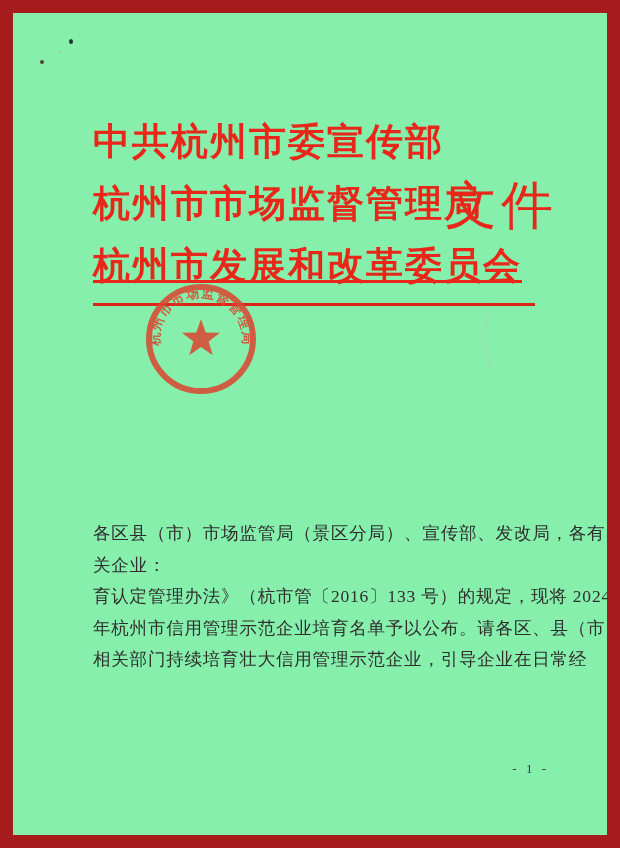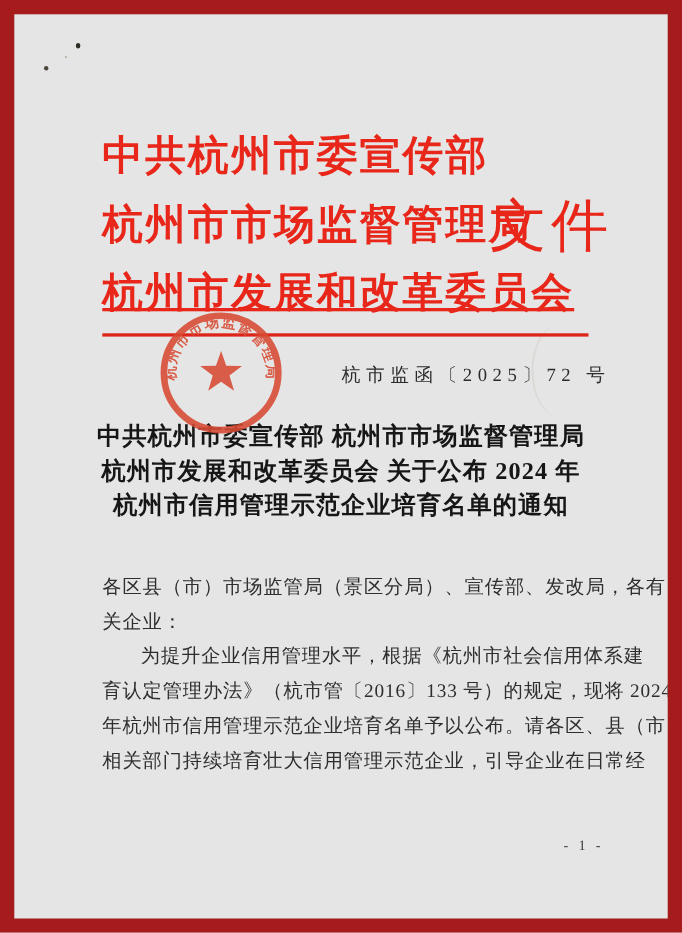--- a/index.html
+++ b/index.html
@@ -2,21 +2,21 @@
 <html><head>
 <meta charset="utf-8">
 <style>
   html, body { margin: 0; padding: 0; background: #ffffff; }
   .page {
     position: relative;
     width: 620px;
     height: 848px;
     box-sizing: border-box;
     border: 13px solid #a61c1c;
-    background: #e5e5e5;
+    background: #86efac;
     overflow: hidden;
     font-family: "Liberation Serif", serif;
   }
   .gold-frame {
     position: absolute;
     inset: -8px;
     border: 2px solid #eedfab;
     pointer-events: none;
     z-index: 5;
   }
@@ -160,31 +160,24 @@
 
   <svg class="seal" viewBox="-60 -60 120 120" aria-hidden="true">
     <circle r="52" fill="none" stroke="#d84a33" stroke-width="6"></circle>
     <path id="sealTextArc" d="M -41 8 A 41.8 41.8 0 1 1 41 8" fill="none"></path>
     <text font-size="13" fill="#d84a33" letter-spacing="1.5" font-weight="700" font-family="Liberation Serif, serif">
       <textPath href="#sealTextArc" startOffset="50%" text-anchor="middle">杭州市市场监督管理局</textPath>
     </text>
     <polygon fill="#d84a33" points="0,-20 4.7,-6.47 19.02,-6.18 7.61,2.47 11.76,16.18 0,8 -11.76,16.18 -7.61,2.47 -19.02,-6.18 -4.7,-6.47"></polygon>
   </svg>
 
-  <div class="doc-number">杭市监函〔2025〕72 号</div>
 
-  <div class="doc-title">
-    <div class="t-line">中共杭州市委宣传部 杭州市市场监督管理局</div>
-    <div class="t-line">杭州市发展和改革委员会 关于公布 2024 年</div>
-    <div class="t-line">杭州市信用管理示范企业培育名单的通知</div>
-  </div>
 
   <div class="body-text">
     <div class="b-line">各区县（市）市场监管局（景区分局）、宣传部、发改局，各有</div>
     <div class="b-line">关企业：</div>
-    <div class="b-line indent">为提升企业信用管理水平，根据《杭州市社会信用体系建</div>
     <div class="b-line">育认定管理办法》（杭市管〔2016〕133 号）的规定，现将 2024</div>
     <div class="b-line">年杭州市信用管理示范企业培育名单予以公布。请各区、县（市）</div>
     <div class="b-line">相关部门持续培育壮大信用管理示范企业，引导企业在日常经</div>
   </div>
 
   <div class="page-number">- 1 -</div>
 </div>
 
 </body></html>

